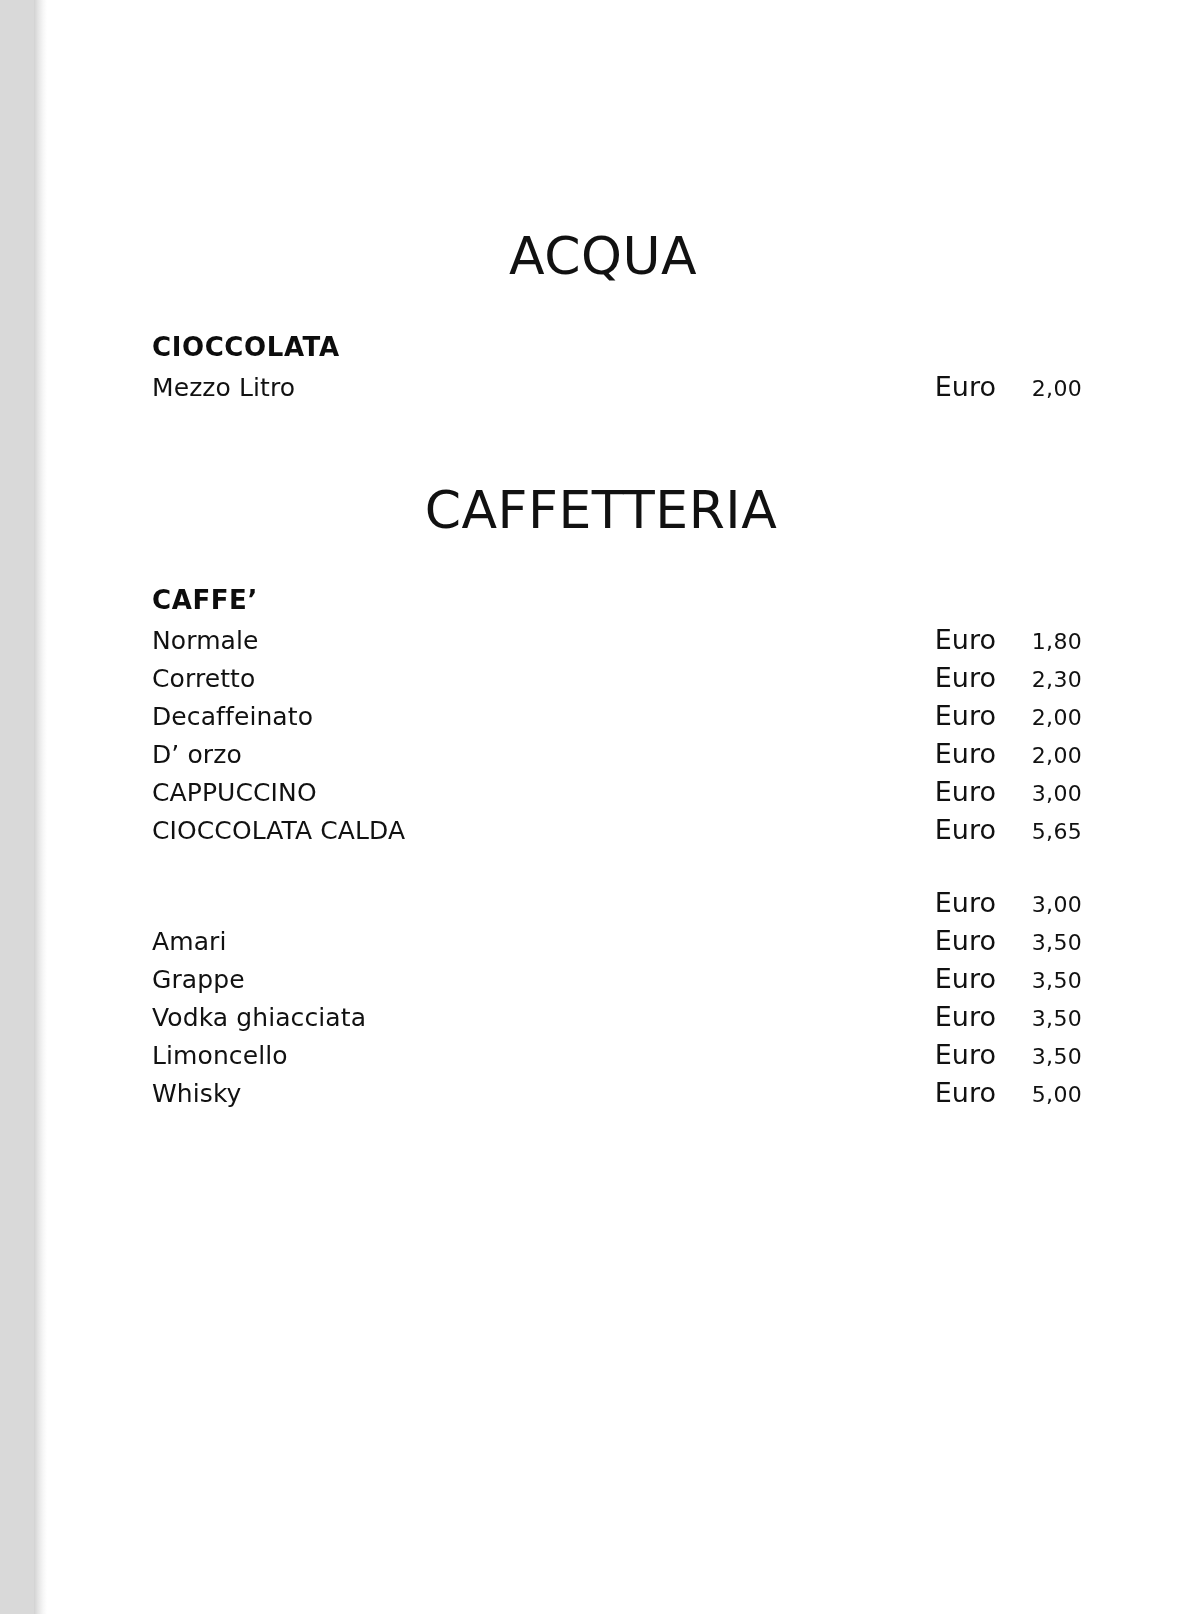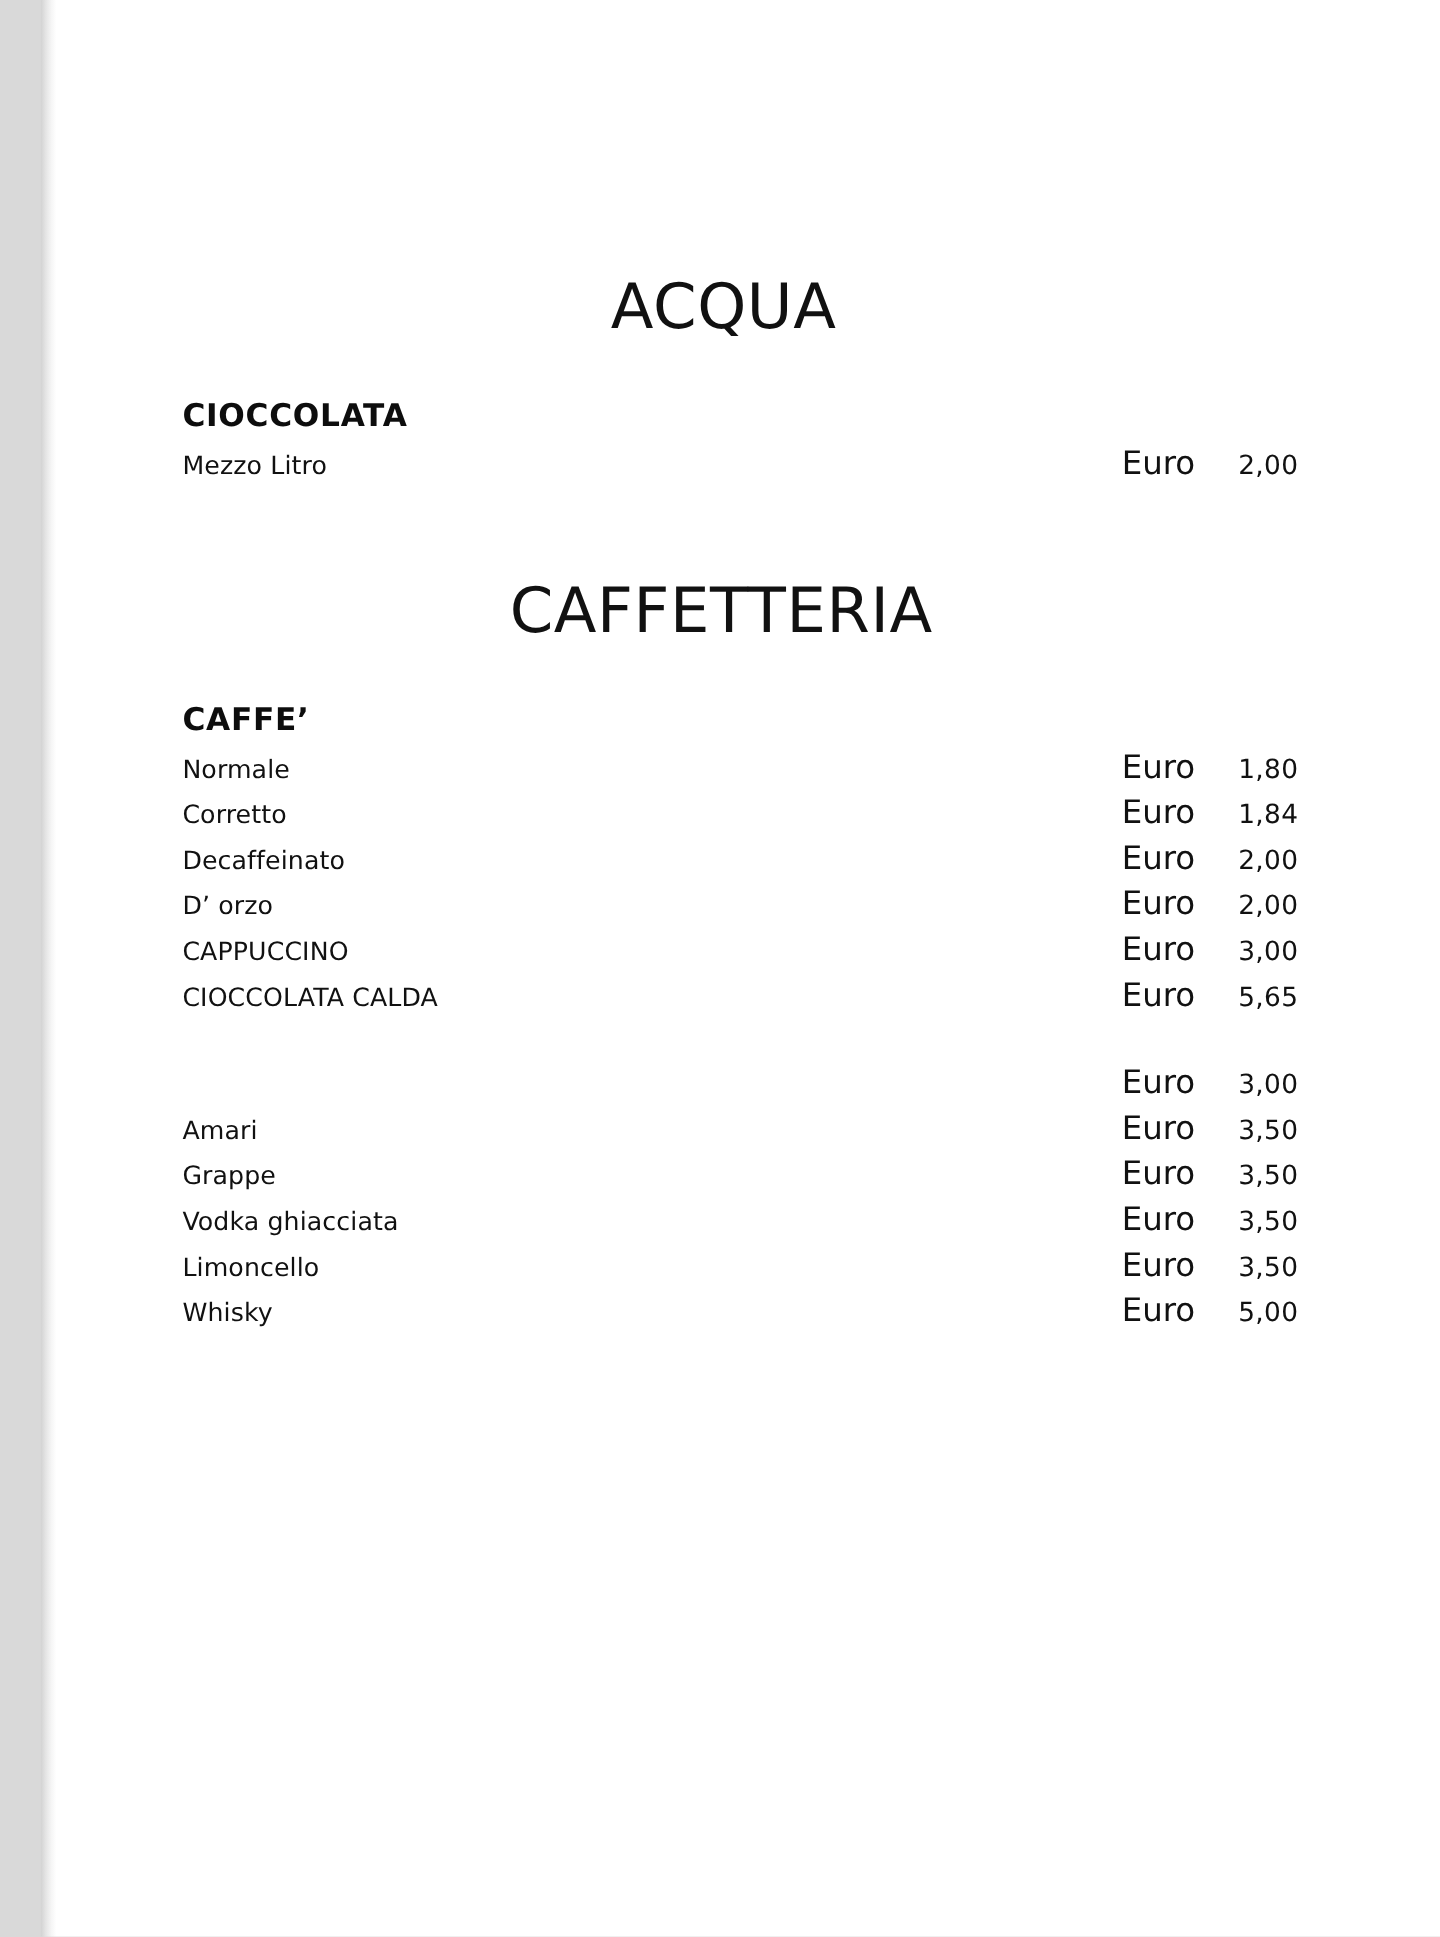--- a/index.html
+++ b/index.html
@@ -90,21 +90,21 @@
 
   .menu-row {
     display: flex;
     align-items: baseline;
     height: 38px;
     line-height: 38px;
     white-space: nowrap;
   }
 
   .item-name {
-    font-size: 21px;
+    font-size: 25px;
     color: #111111;
     letter-spacing: 0.1px;
     flex: 0 0 auto;
   }
 
   .row-spacer {
     flex: 1 1 auto;
   }
 
   .price-currency {
@@ -151,21 +151,21 @@
       <div class="menu-row">
         <span class="item-name">Normale</span>
         <span class="row-spacer"></span>
         <span class="price-currency">Euro</span>
         <span class="price-amount">1,80</span>
       </div>
       <div class="menu-row">
         <span class="item-name">Corretto</span>
         <span class="row-spacer"></span>
         <span class="price-currency">Euro</span>
-        <span class="price-amount">1,84</span>
+        <span class="price-amount">2,30</span>
       </div>
       <div class="menu-row">
         <span class="item-name">Decaffeinato</span>
         <span class="row-spacer"></span>
         <span class="price-currency">Euro</span>
         <span class="price-amount">2,00</span>
       </div>
       <div class="menu-row">
         <span class="item-name">D’ orzo</span>
         <span class="row-spacer"></span>

